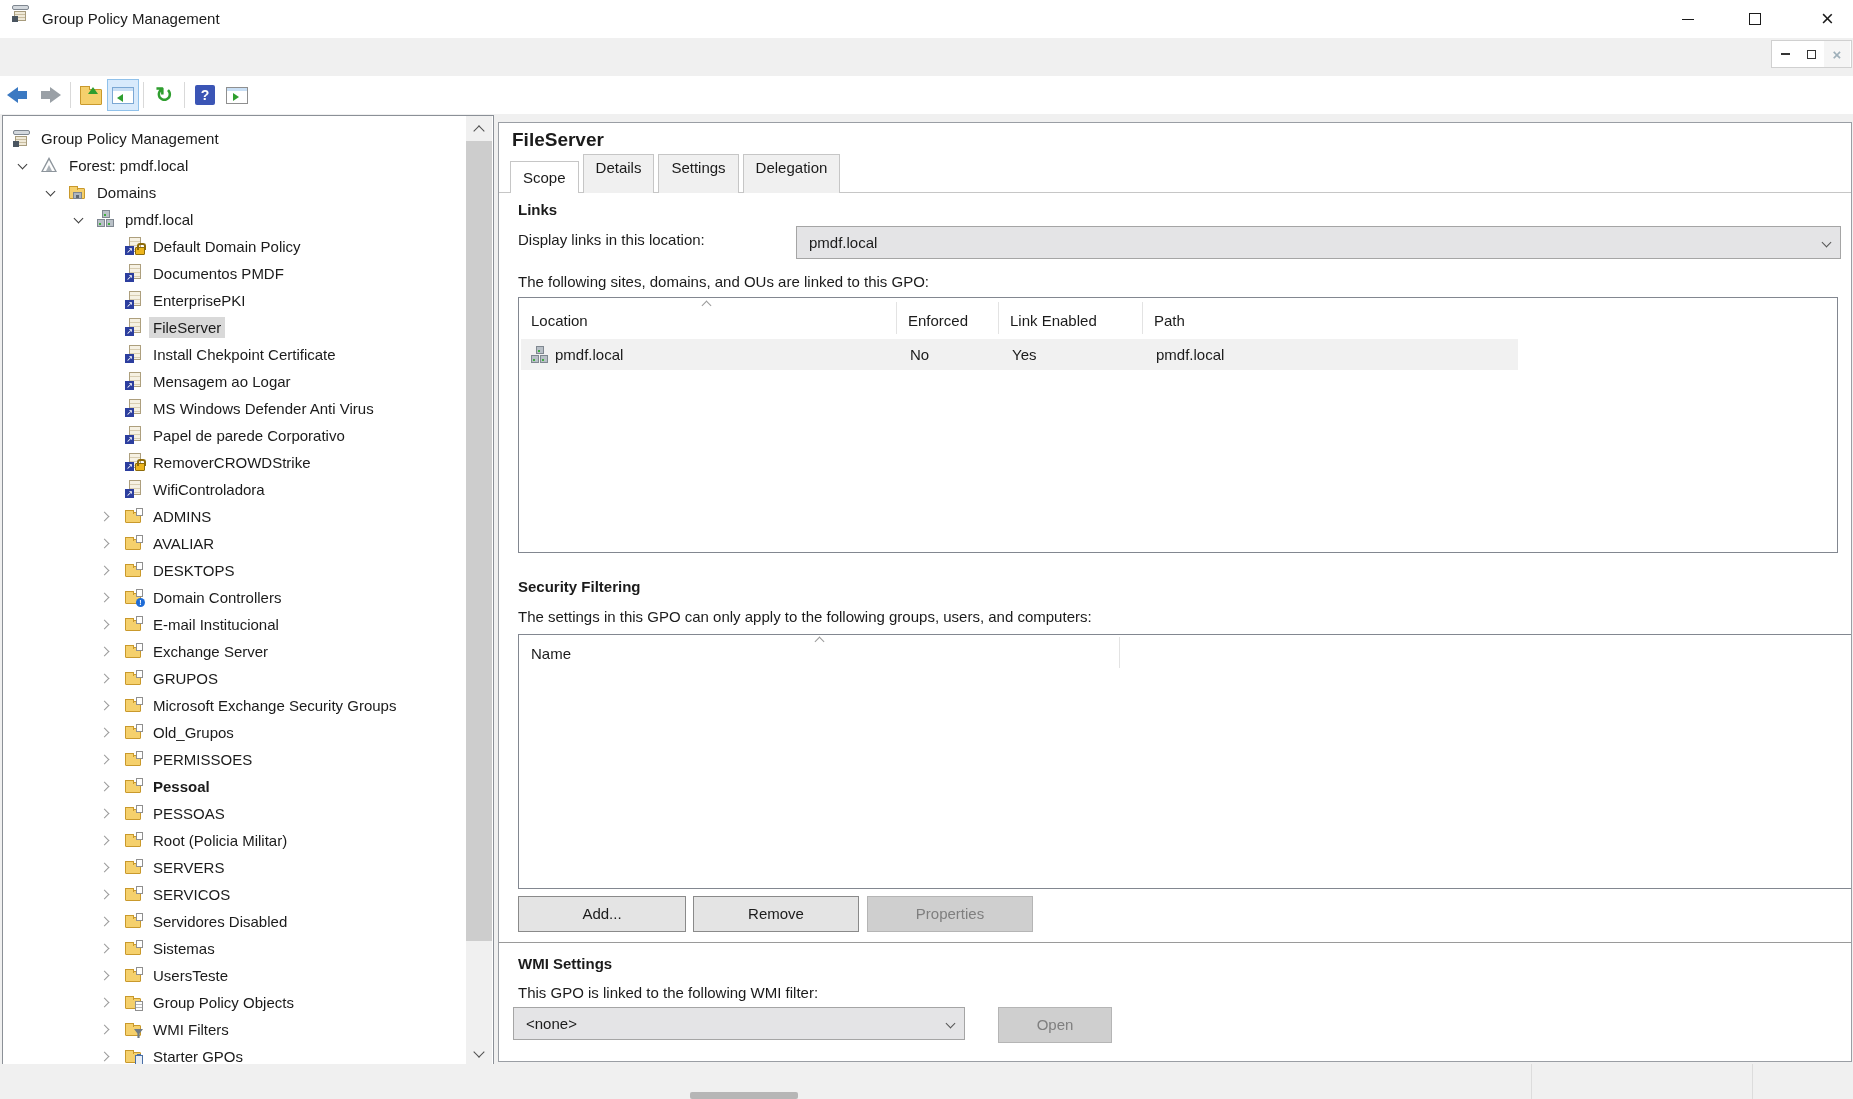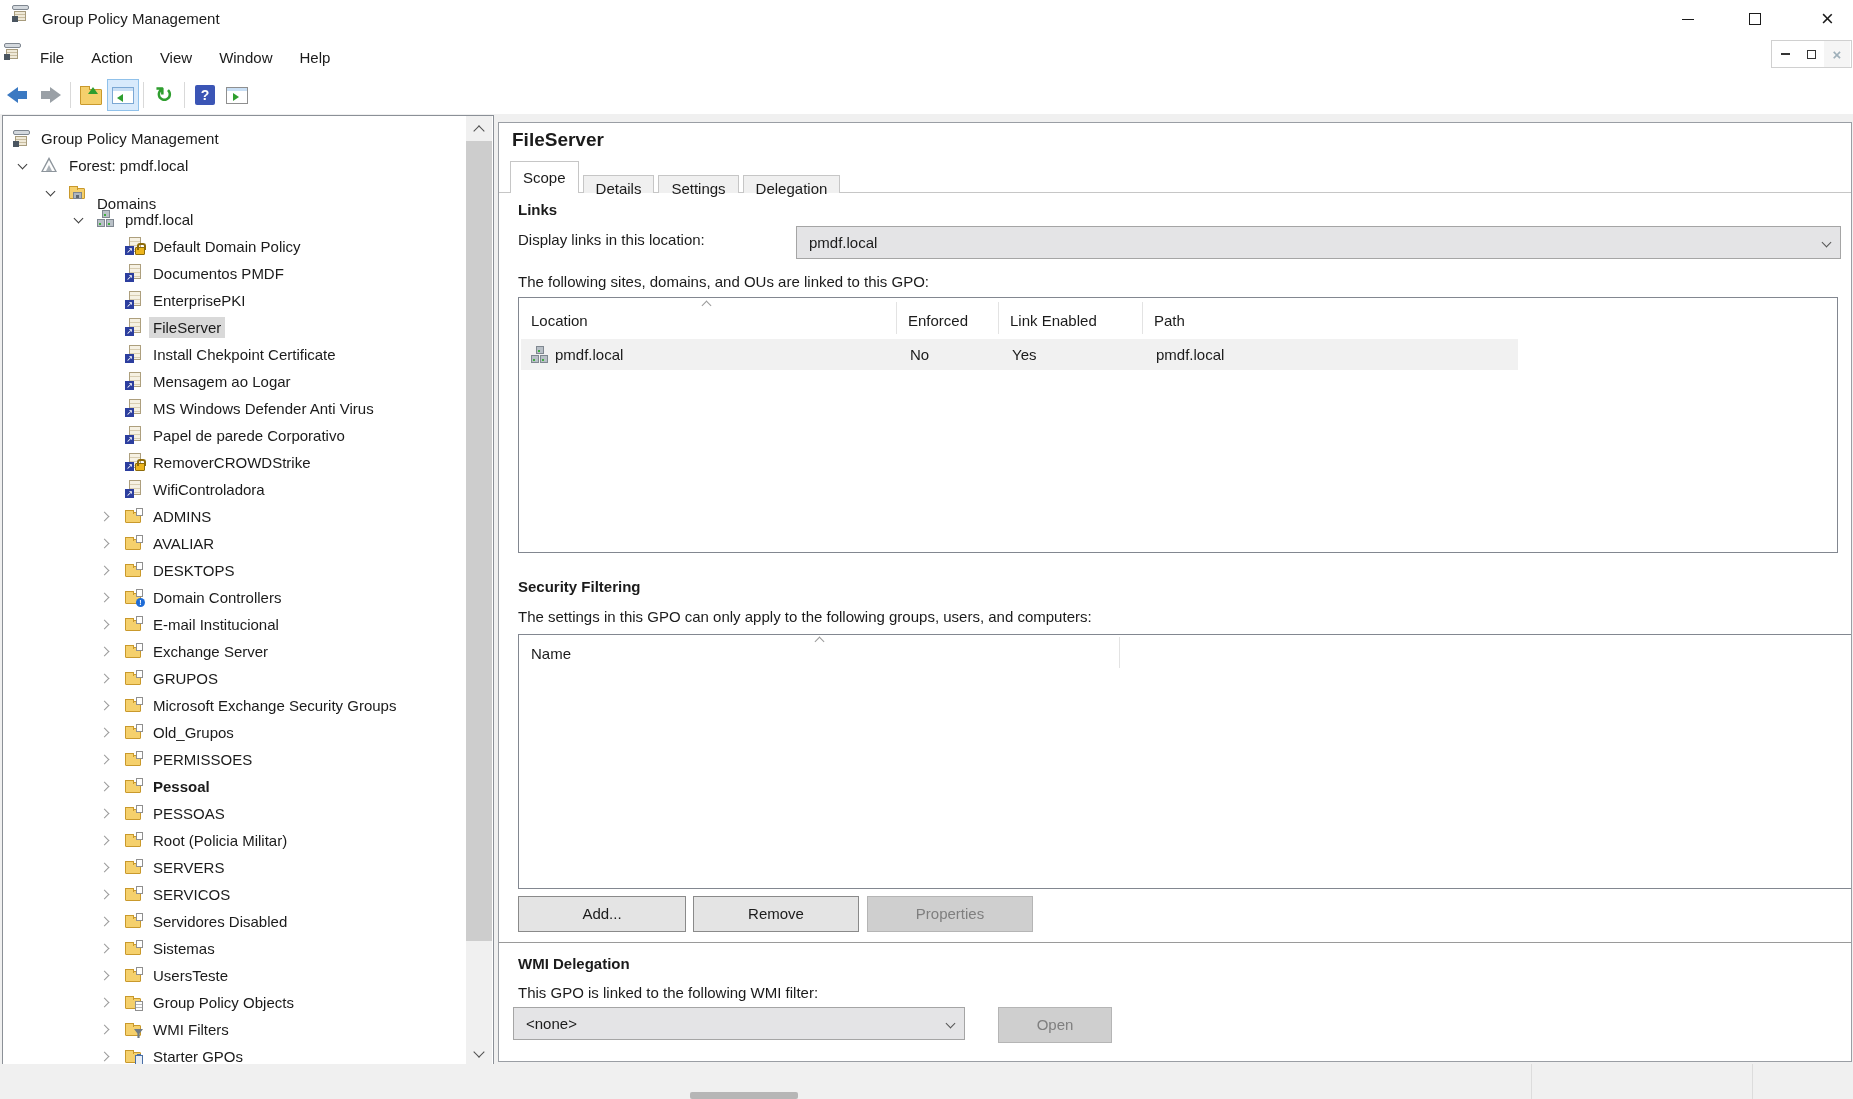--- a/index.html
+++ b/index.html
@@ -112,21 +112,21 @@
   .sbtn::before { content:''; width:7px; height:7px; border-right:1.6px solid #505050; border-bottom:1.6px solid #505050; }
   .sbtn.up::before { transform:rotate(-135deg); margin-top:4px; }
   .sbtn.dn { bottom:0; }
   .sbtn.dn::before { transform:rotate(45deg); margin-bottom:4px; }
   .sthumb { position:absolute; left:0; top:25px; width:26px; height:800px; background:#cdcdcd; }
 
   
   .rp-title { position:absolute; left:13px; top:6px; font-size:19px; font-weight:bold; }
   .tabline { position:absolute; left:0; top:69px; width:1354px; height:1px; background:#c6c6c6; }
   #tabs { position:absolute; left:11px; top:38px; height:32px; display:flex; align-items:flex-end; }
-  .tab { height:18px; line-height:26px; padding:0 12px; background:#f0f0f0; border:1px solid #c6c6c6; border-bottom:none; margin-right:4px; position:relative; }
+  .tab { height:39px; line-height:26px; padding:0 12px; background:#f0f0f0; border:1px solid #c6c6c6; border-bottom:none; margin-right:4px; position:relative; }
   .tab.active { height:32px; line-height:31px; background:#fff; z-index:2; }
   .sect-h { position:absolute; left:19px; font-weight:bold; }
   .cap { position:absolute; left:19px; }
 
   .combo { position:absolute; height:33px; background:#e4e4e6; border:1px solid #a5a5a5; line-height:31px; padding-left:12px; }
   .combo .chev { position:absolute; right:10px; top:12px; width:7px; height:7px; border-right:1.5px solid #555; border-bottom:1.5px solid #555; transform:rotate(45deg); }
 
   .ltable { position:absolute; background:#fff; border:1px solid #828790; }
   .lhead-cell { position:absolute; top:0; line-height:18px; padding-left:12px; color:#1b1b1b; }
   .lsep { position:absolute; width:1px; background:#e3e3e3; }
@@ -161,34 +161,20 @@
         <span></span>
       </div>
     <div class="wbtn max" style="left:1731px">
         <span></span>
       </div>
     <div class="wbtn close" style="left:1804px">
         <span>×</span>
       </div>
   </div>
 
-  <div class="menubar">
-    <span class="menu-ic ic ic-console">
-        <i class="a"></i>
-        <i class="b"></i>
-        <i class="c"></i>
-      </span>
-    <div id="menu-items">
-        <span class="mi">File</span>
-        <span class="mi">Action</span>
-        <span class="mi">View</span>
-        <span class="mi">Window</span>
-        <span class="mi">Help</span>
-      </div>
-  </div>
   <div class="child-ctrls">
     <div class="cbtn cmin">
         <span></span>
       </div>
     <div class="cbtn crest">
         <span></span>
       </div>
     <div class="cbtn cclose">
         <span>×</span>
       </div>
@@ -240,21 +226,21 @@
           </span>
           <span class="tlabel" style="left: 62px;">Forest: pmdf.local</span>
         </div>
         <div class="trow" style="top: 63px;">
           <span class="exp down" style="left: 42px;"></span>
           <span class="ic ic-domainsfolder fol" style="left: 66px;">
             <i class="a"></i>
             <i class="b"></i>
             <i class="c"></i>
           </span>
-          <span class="tlabel" style="left: 90px; margin-top: 11px;">Domains</span>
+          <span class="tlabel" style="left: 90px;">Domains</span>
         </div>
         <div class="trow" style="top: 90px;">
           <span class="exp down" style="left: 70px;"></span>
           <span class="ic ic-domain" style="left: 94px;">
             <i class="a"></i>
             <i class="b"></i>
             <i class="c"></i>
           </span>
           <span class="tlabel" style="left: 118px;">pmdf.local</span>
         </div>
@@ -578,21 +564,21 @@
     <div class="cap" style="top:485px">The settings in this GPO can only apply to the following groups, users, and computers:</div>
     <div class="ltable" id="sec-table" style="left:19px; top:511px; width:1536px; height:255px">
         <div class="lhead-cell" style="left: 0px; top: 10px; width: 600px;">Name</div>
         <div class="lsep" style="left: 600px; top: 2px; height: 31px;"></div>
         <div class="caret-up" style="left: 297px; top: 3px;"></div>
       </div>
     <div id="sec-buttons"></div>
 
     <div class="hdiv" style="top:819px"></div>
 
-    <div class="sect-h" style="top:832px">WMI Delegation</div>
+    <div class="sect-h" style="top:832px">WMI Settings</div>
     <div class="cap" style="top:861px">This GPO is linked to the following WMI filter:</div>
     <div class="combo" style="left:14px; top:884px; width:452px">
       <span>&lt;none&gt;</span>
       <span class="chev"></span>
     </div>
     <div class="btn disabled" style="left:499px; top:884px; width:114px">Open</div>
   <div class="btn" style="left: 19px; top: 773px; width: 168px;">Add...</div>
       <div class="btn" style="left: 194px; top: 773px; width: 166px;">Remove</div>
       <div class="btn disabled" style="left: 368px; top: 773px; width: 166px;">Properties</div>
     </div>

